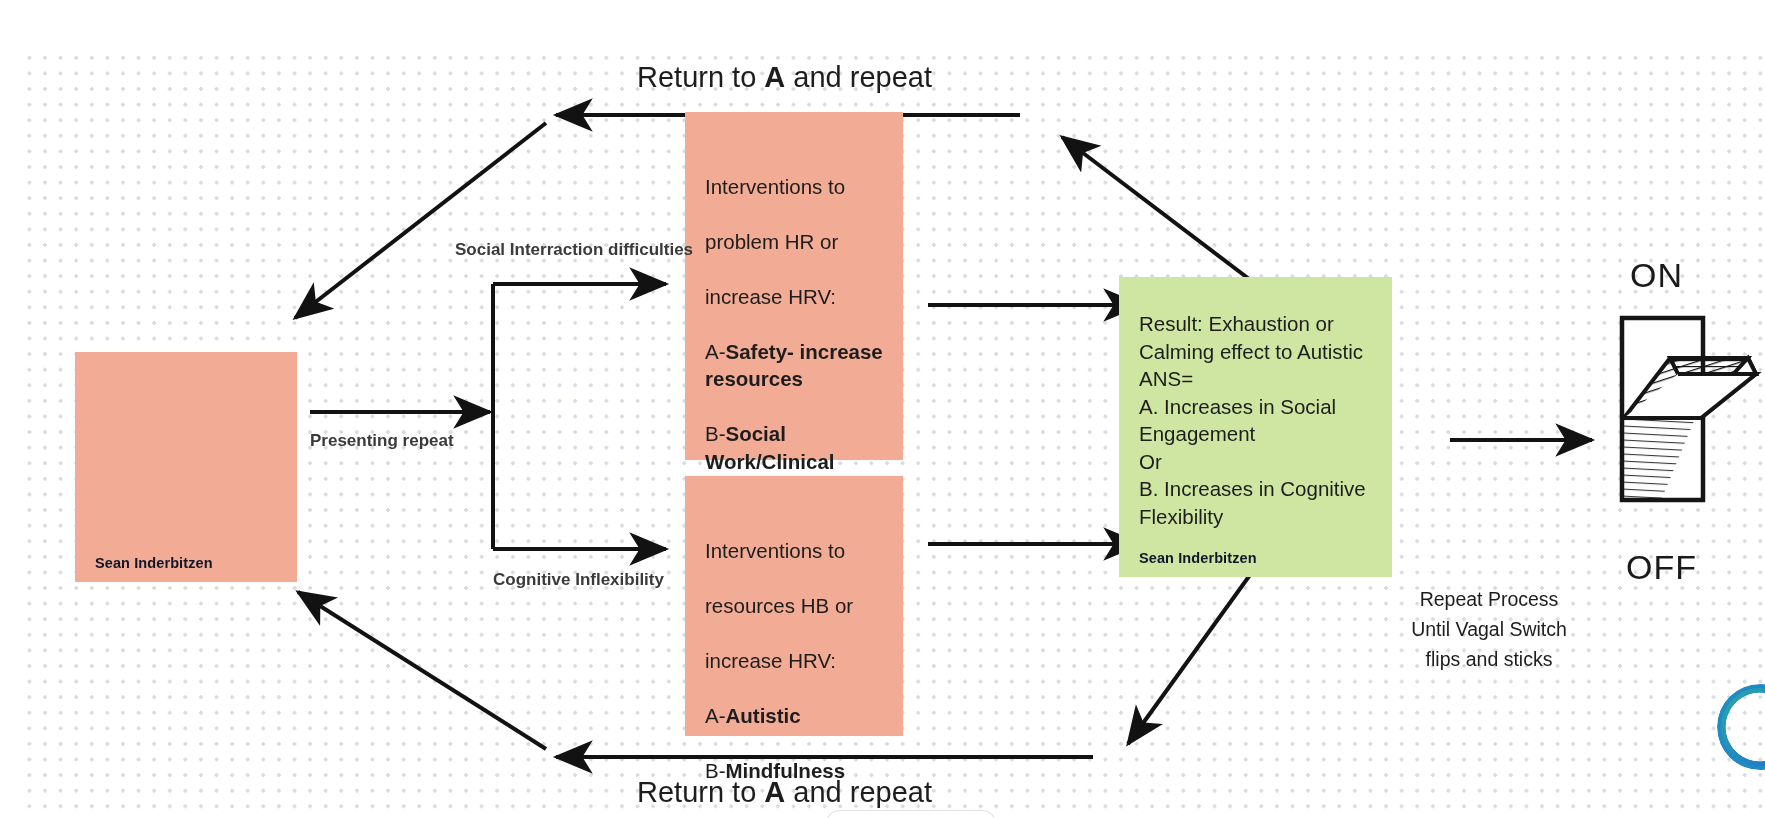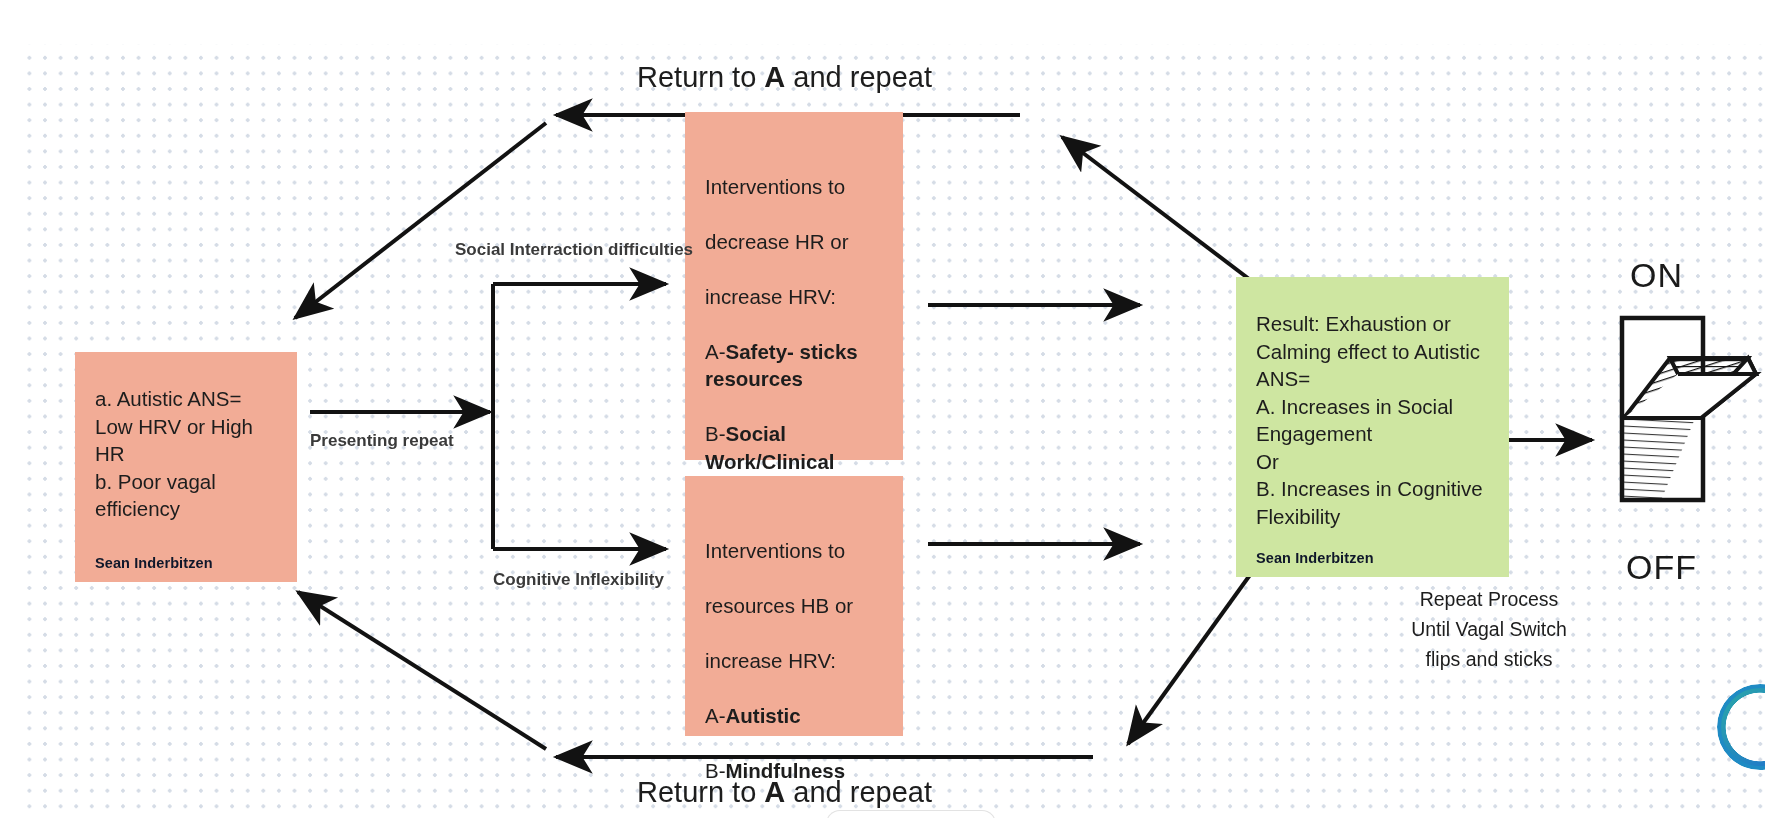--- a/index.html
+++ b/index.html
@@ -45,21 +45,21 @@
     font-weight: 600;
     margin-top: auto;
     padding-top: 12px;
     letter-spacing: .1px;
   }
   .node b { font-weight: bold; }
 
   #node-problem   { left: 75px;  top: 308px;  width: 222px; height: 230px; background: #F2AC96; }
   #node-interv-a  { left: 685px; top: 68px;   width: 218px; height: 348px; background: #F2AC96; }
   #node-interv-b  { left: 685px; top: 432px;  width: 218px; height: 260px; background: #F2AC96; }
-  #node-result    { left: 1236px;top: 233px;  width: 273px; height: 300px; background: #CEE6A1; }
+  #node-result    { left: 1119px;top: 233px;  width: 273px; height: 300px; background: #CEE6A1; }
 
   .edge-label {
     position: absolute; z-index: 3;
     font-size: 17px; color: #3a3a3a; white-space: nowrap;
     font-family: "Liberation Sans", sans-serif;
     font-weight: bold;
   }
   #lbl-social      { left: 455px; top: 196px; }
   #lbl-presenting  { left: 310px; top: 387px; }
   #lbl-cognitive   { left: 493px; top: 526px; }
@@ -153,34 +153,29 @@
 
   <div class="title-text" id="title-top">
     <span>Return to </span><b>A</b><span> and repeat</span>
   </div>
 
   <div class="title-text" id="title-bottom">
     <span>Return to </span><b>A</b><span> and repeat</span>
   </div>
 
   <div class="node" id="node-problem">
-    <div class="body">a. Autistic ANS=
-Low HRV or High
-HR
-b. Poor vagal
-efficiency</div>
     <div class="attrib">Sean Inderbitzen</div>
   </div>
 
   <div class="node" id="node-interv-a">
     <div class="body">
       <span>Interventions to</span><br>
-      <span>decrease HR or</span><br>
+      <span>problem HR or</span><br>
       <span>increase HRV:</span><br>
-      <span>A-</span><b>Safety- sticks resources</b><br>
+      <span>A-</span><b>Safety- increase resources</b><br>
       <span>B-</span><b>Social Work/Clinical Psychology pedagogy</b>
     </div>
     <div class="attrib">Sean Inderbitzen</div>
   </div>
 
   <div class="node" id="node-interv-b">
     <div class="body">
       <span>Interventions to</span><br>
       <span>resources HB or</span><br>
       <span>increase HRV:</span><br>

